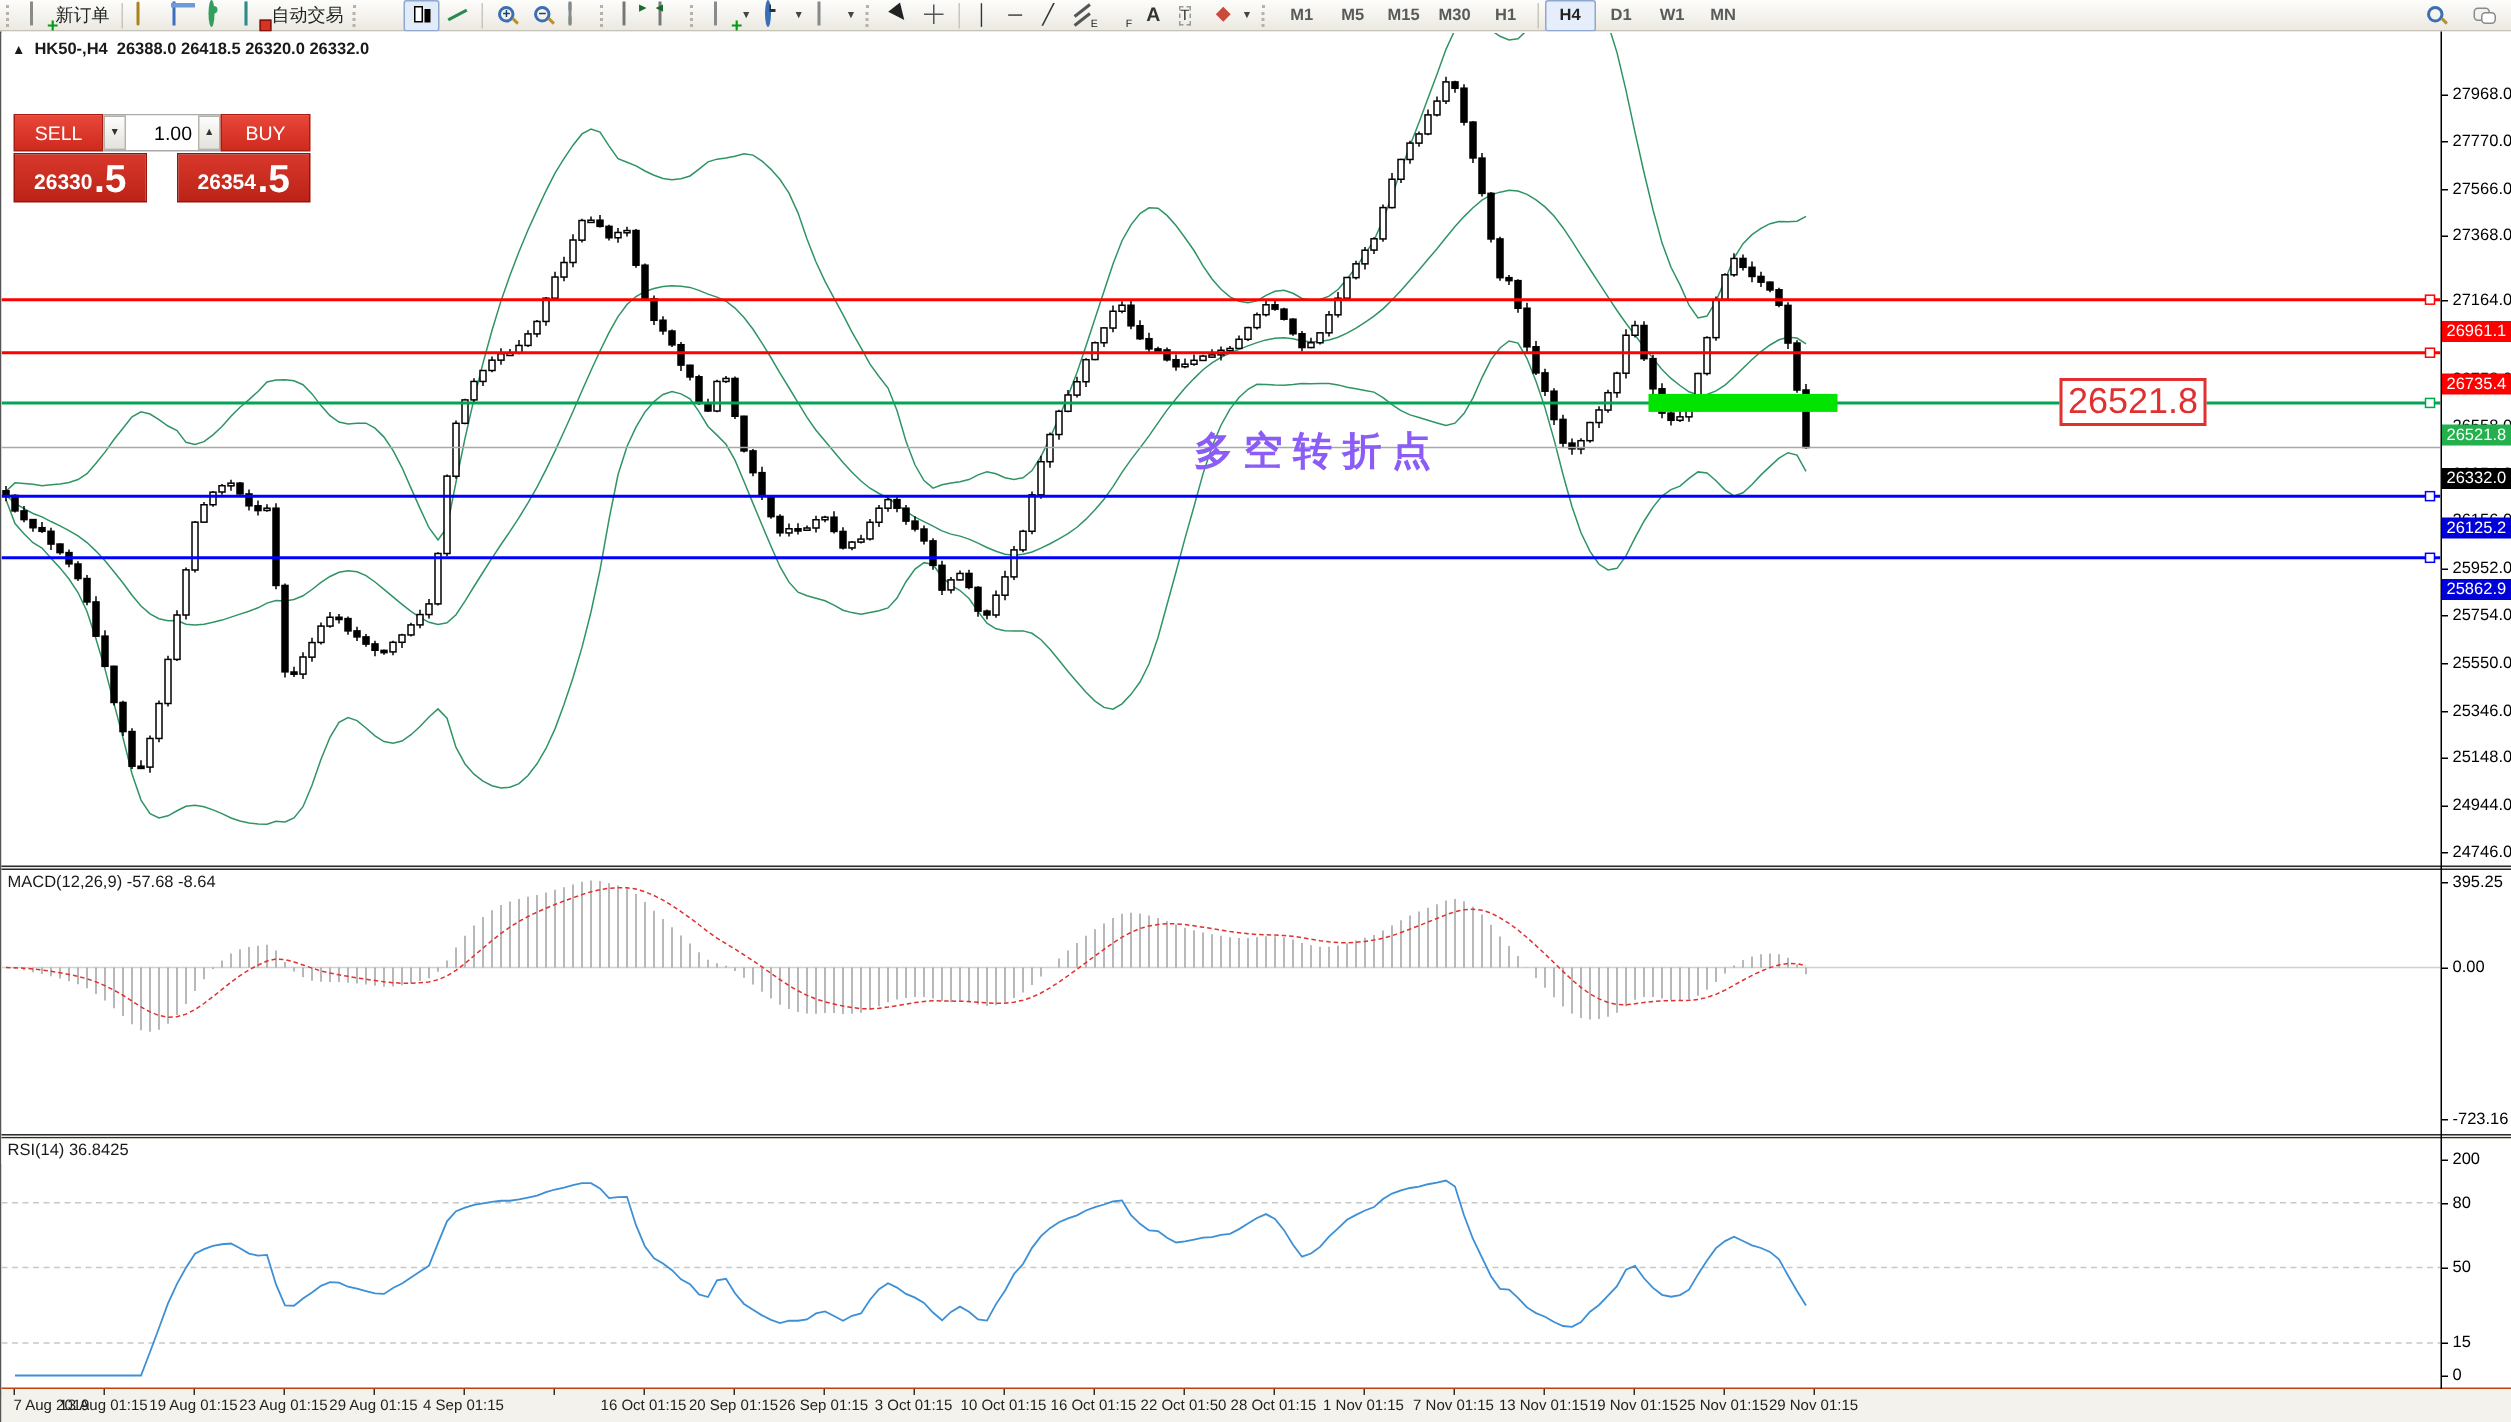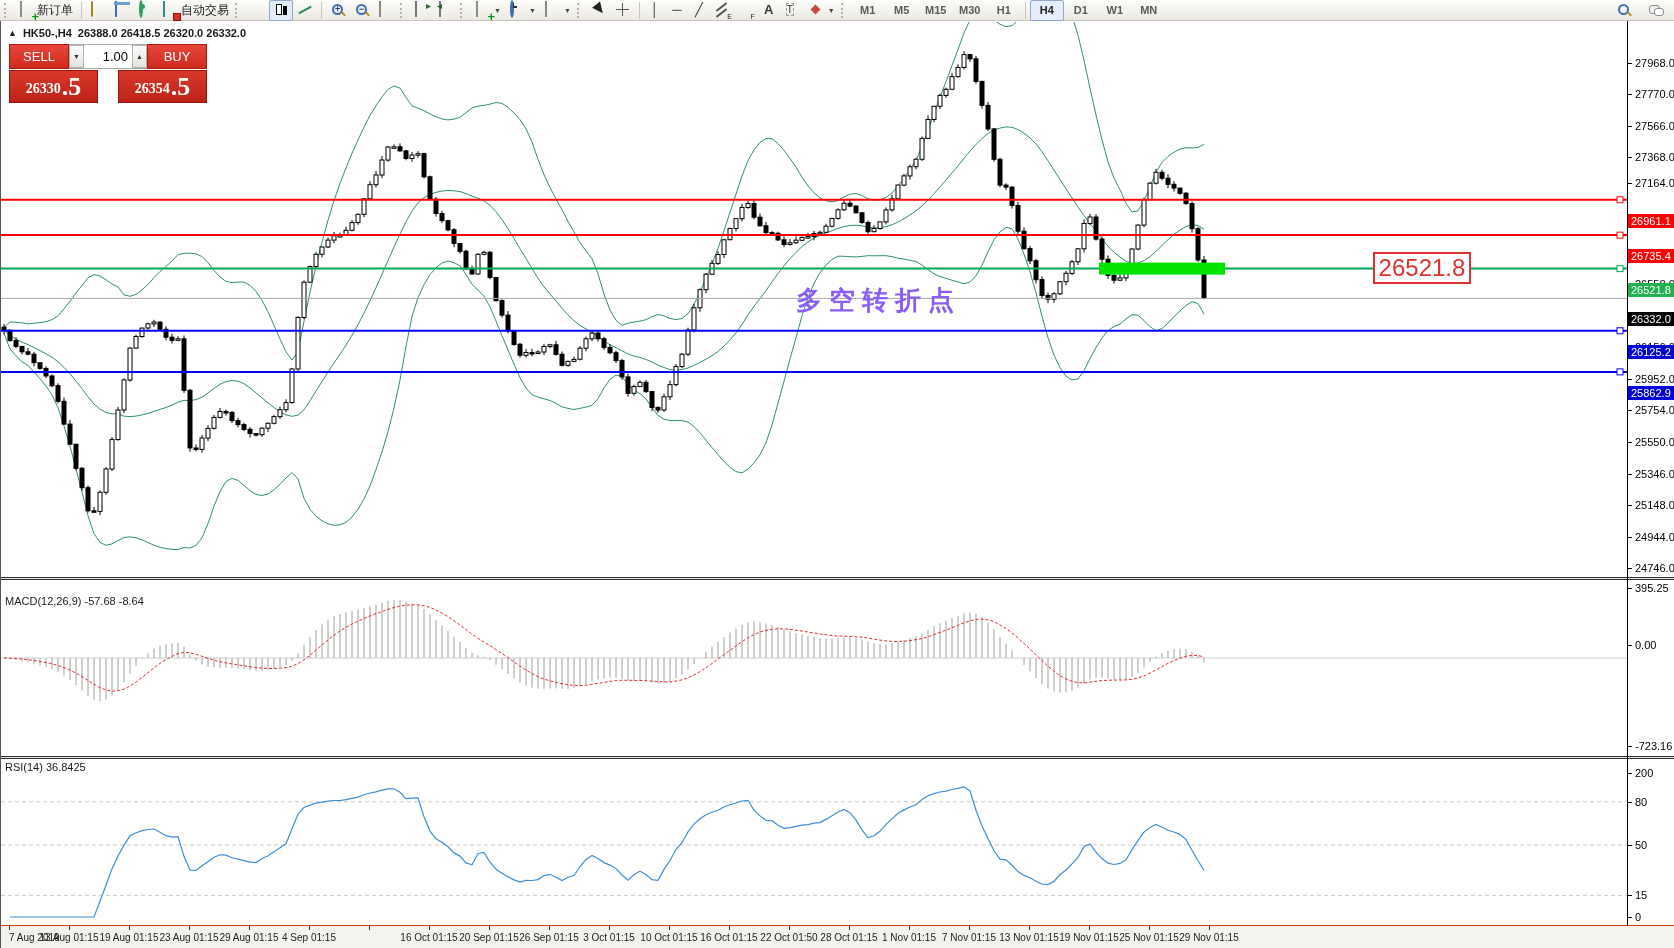--- a/index.html
+++ b/index.html
@@ -61,43 +61,43 @@
   .ic-shapes::after{content:"";position:absolute;left:4px;top:4px;width:7px;height:7px;background:#c94a3a;transform:rotate(45deg);}
   .ic-chat::before{content:"";position:absolute;left:1px;top:3px;width:9px;height:7px;border:1px solid #8a8a8a;border-radius:3px;background:#f2f2f2;}
   .ic-chat::after{content:"";position:absolute;left:6px;top:6px;width:8px;height:6px;border:1px solid #8a8a8a;border-radius:3px;background:#fff;}
 
   
   #chart-window{position:absolute;left:0;top:21px;width:1674px;height:927px;background:#fff;border-left:1px solid #555;box-sizing:border-box;}
   #main-panel{position:absolute;left:0;top:1px;width:1674px;height:555px;background:#fff;}
   .hsep{position:absolute;left:0;width:1674px;height:3px;background:#efede7;border-top:1px solid #2b2b2b;border-bottom:1px solid #2b2b2b;box-sizing:border-box;}
   #hsep1{top:556px;}
   #hsep2{top:735px;}
-  #macd-panel{position:absolute;left:0;top:572px;width:1674px;height:196px;background:#fff;}
+  #macd-panel{position:absolute;left:0;top:559px;width:1674px;height:196px;background:#fff;}
   #rsi-panel{position:absolute;left:0;top:738px;width:1674px;height:166px;background:#fff;border-bottom:6px solid #c2410c;box-sizing:content-box;}
   #time-axis{position:absolute;left:0;top:905px;width:1674px;height:22px;background:#f4f2ec;}
   #axis-border{position:absolute;left:1626px;top:0;width:1px;height:905px;background:#000;}
   #right-axis{position:absolute;left:1627px;top:0;width:47px;height:905px;}
   .tick{position:absolute;left:7px;font-size:11px;color:#000;height:13px;line-height:13px;white-space:nowrap;}
   .tick::before{content:"";position:absolute;left:-7px;top:6px;width:4px;height:1px;background:#000;}
   .lvl-label{position:absolute;left:0;padding:0 3px;font-size:11px;line-height:14px;height:14px;color:#fff;white-space:nowrap;}
   .time-label{position:absolute;top:6px;font-size:10px;color:#222;white-space:nowrap;}
   .time-tick{position:absolute;top:0;width:1px;height:4px;background:#333;}
   svg{position:absolute;left:0;top:0;}
 
   #symbol-line{position:absolute;left:7px;top:5px;font-size:11px;font-weight:bold;color:#1a1a1a;display:flex;gap:6px;align-items:center;}
   #symbol-line .marker{font-size:9px;}
 
   
   #one-click{position:absolute;left:8px;top:22px;width:198px;}
-  #oc-row1{display:flex;height:25px;}
+  #oc-row1{display:flex;height:25px;margin-top:32px;}
   .oc-btn{width:60px;background:linear-gradient(#e8473a,#cf2a1e);color:#fff;font-size:13px;display:flex;align-items:center;justify-content:center;border:1px solid #a81c12;box-sizing:border-box;}
   #oc-vol{flex:1;display:flex;background:#fff;border:1px solid #aaa;border-left:none;border-right:none;box-sizing:border-box;}
   #oc-vol input{flex:1;width:40px;border:none;outline:none;font-size:13px;text-align:right;padding-right:4px;font-family:inherit;}
   .oc-arrow{width:15px;display:flex;align-items:center;justify-content:center;font-size:7px;color:#333;background:linear-gradient(#fdfdfd,#e4e2dc);border:1px solid #b5b2aa;box-sizing:border-box;}
-  #oc-row2{display:flex;height:33px;margin-top:1px;gap:20px;font-family:Liberation Serif, serif;}
+  #oc-row2{display:flex;height:33px;margin-top:1px;gap:20px;}
   .oc-price{flex:1;background:linear-gradient(#d8382b,#bc2317);color:#fff;display:flex;align-items:flex-end;justify-content:center;padding-bottom:2px;border:1px solid #97160c;box-sizing:border-box;}
   .oc-price .int{font-size:14px;font-weight:bold;line-height:22px;}
   .oc-price .frac{font-size:26px;font-weight:bold;line-height:26px;margin-left:1px;}
 
   #annotation{position:absolute;left:795px;top:261px;font-size:26px;font-weight:bold;color:#8b5cf6;letter-spacing:7px;font-family:"DejaVu Sans",sans-serif;}
   #callout{position:absolute;left:1372px;top:230px;width:94px;height:28px;border:2px solid #e03030;background:#fff;color:#e03030;font-size:24px;line-height:28px;text-align:center;}
   .ind-label{position:absolute;left:4px;top:2px;font-size:11px;color:#1a1a1a;}
 </style>
 </head>
 <body>
@@ -948,21 +948,21 @@
         <div class="time-label" style="left: 1148px; transform: translateX(-50%);">25 Nov 01:15</div>
         <div class="time-tick" style="left: 1208px;"></div>
         <div class="time-label" style="left: 1208px; transform: translateX(-50%);">29 Nov 01:15</div>
       </div>
     <div id="axis-border"></div>
     <div id="right-axis">
         <div class="tick" style="top: 36px;">27968.0</div>
         <div class="tick" style="top: 67.0266px;">27770.0</div>
         <div class="tick" style="top: 98.9934px;">27566.0</div>
         <div class="tick" style="top: 130.02px;">27368.0</div>
-        <div class="tick" style="top: 156px;">27164.0</div>
+        <div class="tick" style="top: 173px;">27164.0</div>
         <div class="tick" style="top: 193.64px;">26962.0</div>
         <div class="tick" style="top: 225.607px;">26758.0</div>
         <div class="tick" style="top: 256.947px;">26558.0</div>
         <div class="tick" style="top: 288.914px;">26354.0</div>
         <div class="tick" style="top: 319.94px;">26156.0</div>
         <div class="tick" style="top: 351.907px;">25952.0</div>
         <div class="tick" style="top: 382.934px;">25754.0</div>
         <div class="tick" style="top: 414.901px;">25550.0</div>
         <div class="tick" style="top: 446.867px;">25346.0</div>
         <div class="tick" style="top: 477.894px;">25148.0</div>

